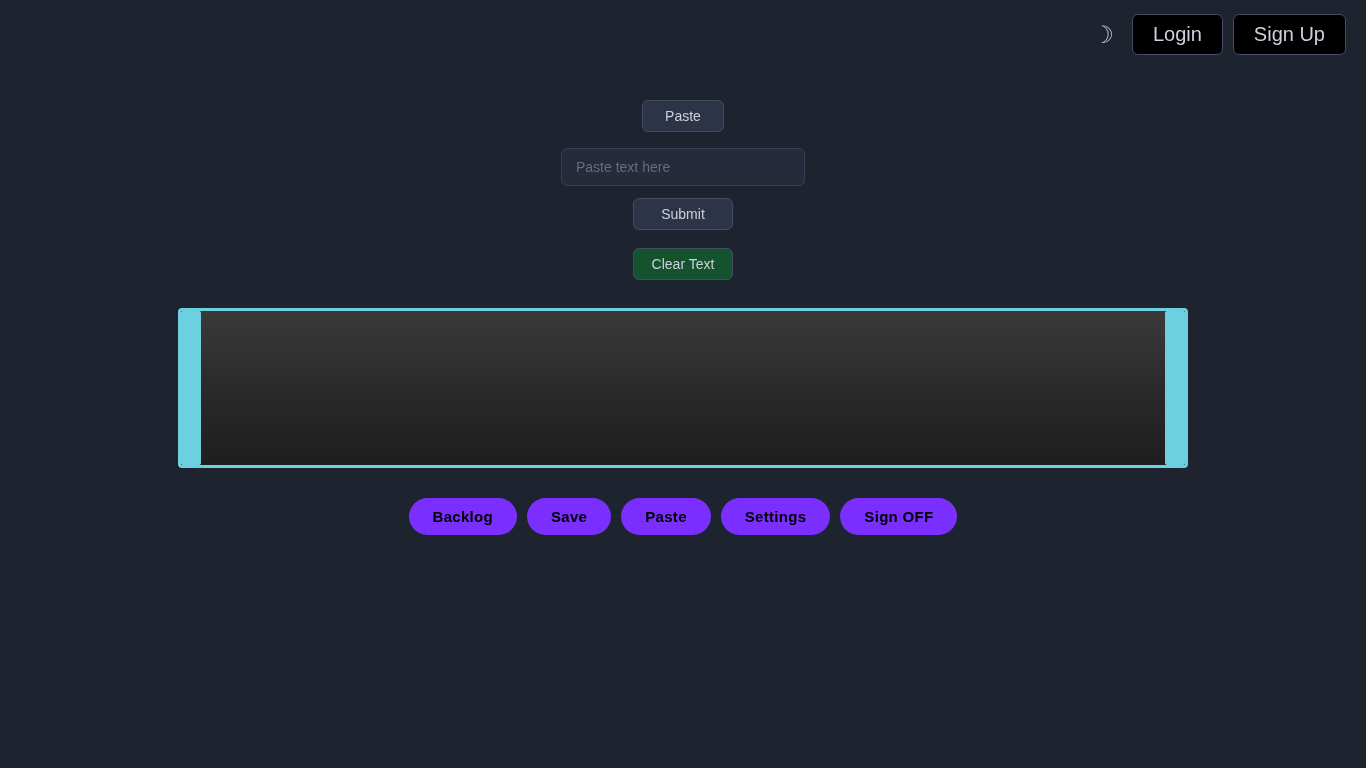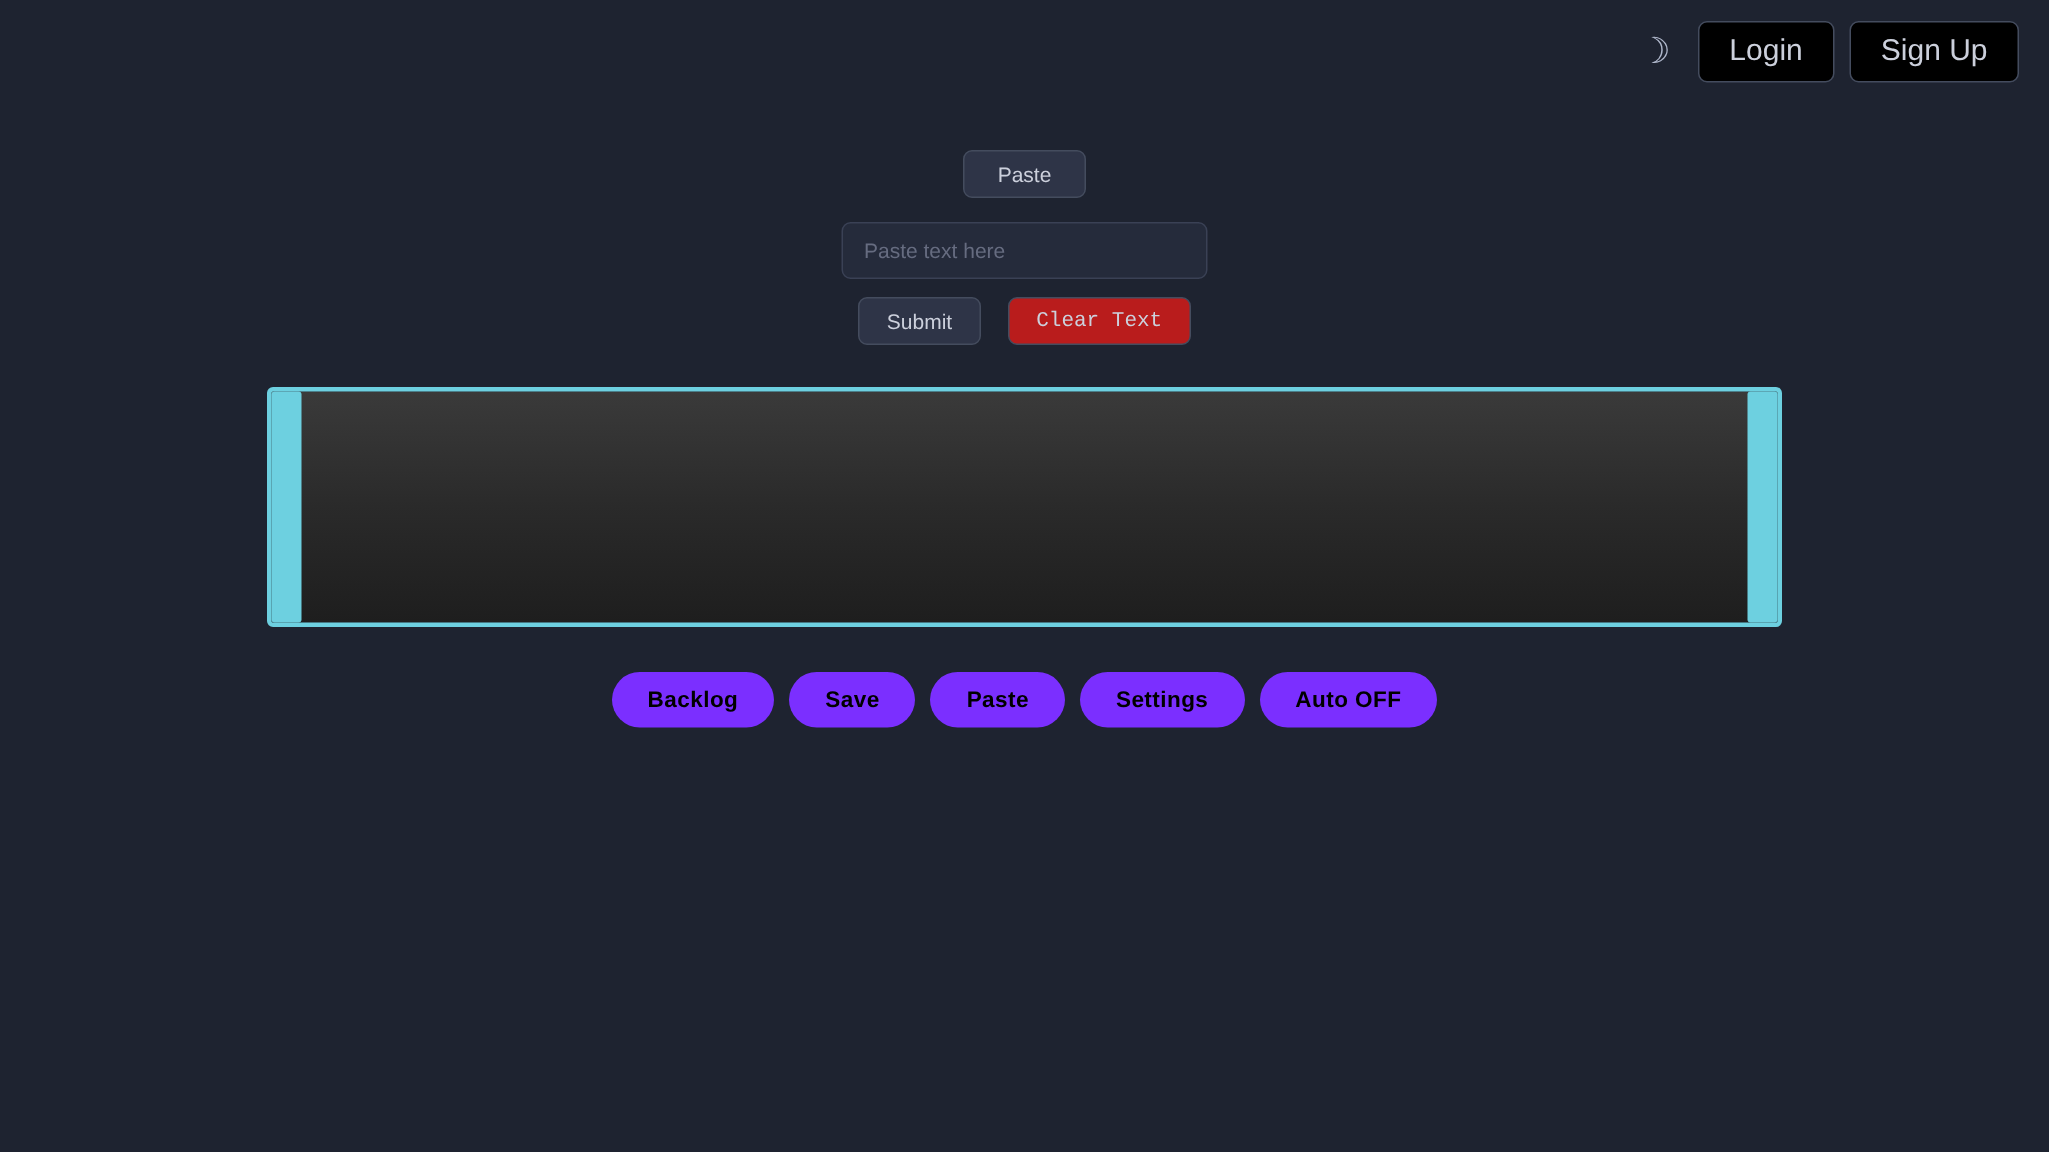--- a/index.html
+++ b/index.html
@@ -81,41 +81,41 @@
 
     .text-input::placeholder {
       color: #666c80;
     }
 
     
     .action-row {
       display: flex;
       gap: 18px;
       margin-bottom: 28px;
+      flex-direction: column;
     }
 
     .btn-submit {
       background-color: #2e3447;
       color: #ccd0dc;
       border: 1px solid #444c5e;
       border-radius: 6px;
       padding: 7px 18px;
       font-size: 14px;
       cursor: pointer;
     }
 
     .btn-clear {
-      background-color: #b91c1c;
+      background-color: #14532d;
       color: #ccd0dc;
       border: 1px solid #444c5e;
       border-radius: 6px;
       padding: 7px 18px;
       font-size: 14px;
       cursor: pointer;
-      font-family: Liberation Mono, monospace;
     }
 
     
     .display-panel {
       width: 1010px;
       height: 160px;
       background: linear-gradient(to bottom, #3a3a3a, #2a2a2a, #1e1e1e);
       border: 3px solid #6dd0e0;
       border-radius: 4px;
       position: relative;
@@ -181,16 +181,16 @@
     <button class="btn-clear">Clear Text</button>
   </div>
 
   <div class="display-panel"></div>
 
   <div class="toolbar">
     <button class="btn-toolbar">Backlog</button>
     <button class="btn-toolbar">Save</button>
     <button class="btn-toolbar">Paste</button>
     <button class="btn-toolbar">Settings</button>
-    <button class="btn-toolbar">Auto OFF</button>
+    <button class="btn-toolbar">Sign OFF</button>
   </div>
 
 </div>
 
 </body></html>

